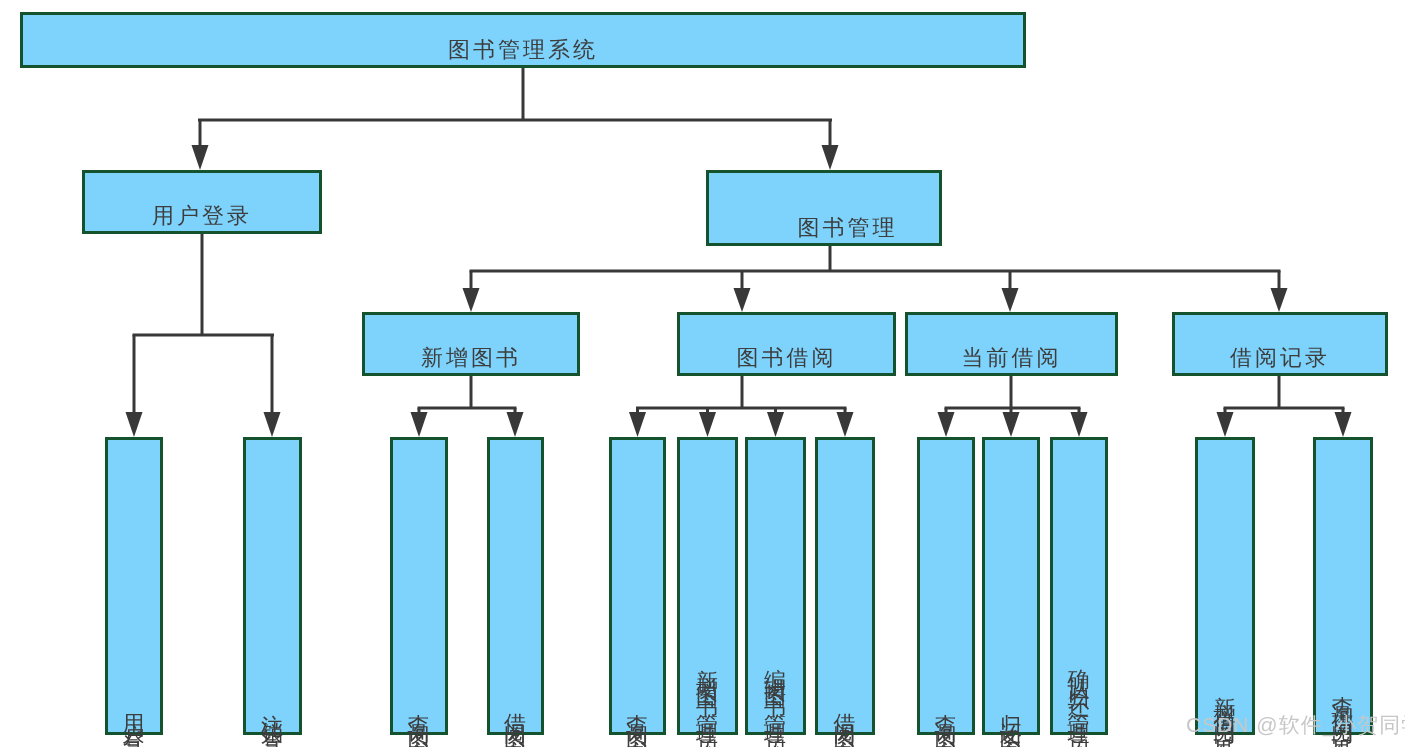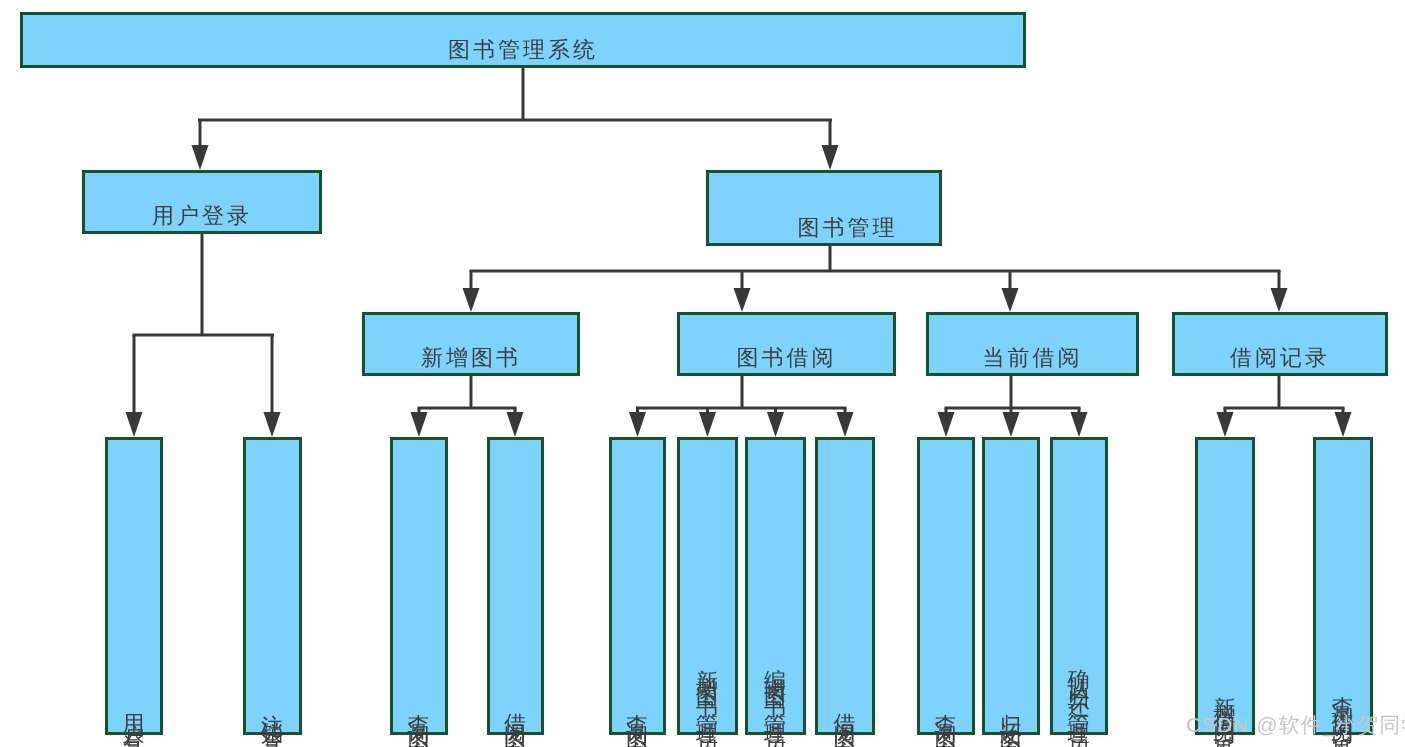--- a/index.html
+++ b/index.html
@@ -18,21 +18,21 @@
   .leaf span{
     writing-mode:vertical-rl;text-orientation:mixed;
     letter-spacing:9px;line-height:1.05;white-space:nowrap;
   }
   
   #n-root{left:20px;top:12px;width:1006px;height:56px;}
   #n-user-login{left:82px;top:170px;width:240px;height:64px;}
   #n-book-mgmt{left:706px;top:170px;width:236px;height:76px;padding-left:47px;}
   #n-new-book{left:362px;top:312px;width:218px;height:64px;}
   #n-book-borrow{left:633px;top:312px;width:219px;height:64px;margin-left:44px;}
-  #n-current-borrow{left:926px;top:312px;width:213px;height:64px;}
+  #n-current-borrow{left:905px;top:312px;width:213px;height:64px;}
   #n-borrow-records{left:1172px;top:312px;width:216px;height:64px;}
   
   .leaf{top:437px;height:298px;}
   #lf-user-login{left:105px;width:58px;}
   #lf-logout{left:243px;width:59px;}
   #lf-nbr-query{left:390px;width:58px;}
   #lf-nbr-borrow{left:487px;width:57px;}
   #lf-bb-query{left:609px;width:57px;}
   #lf-bb-add{left:677px;width:61px;}
   #lf-bb-edit{left:745px;width:61px;}

